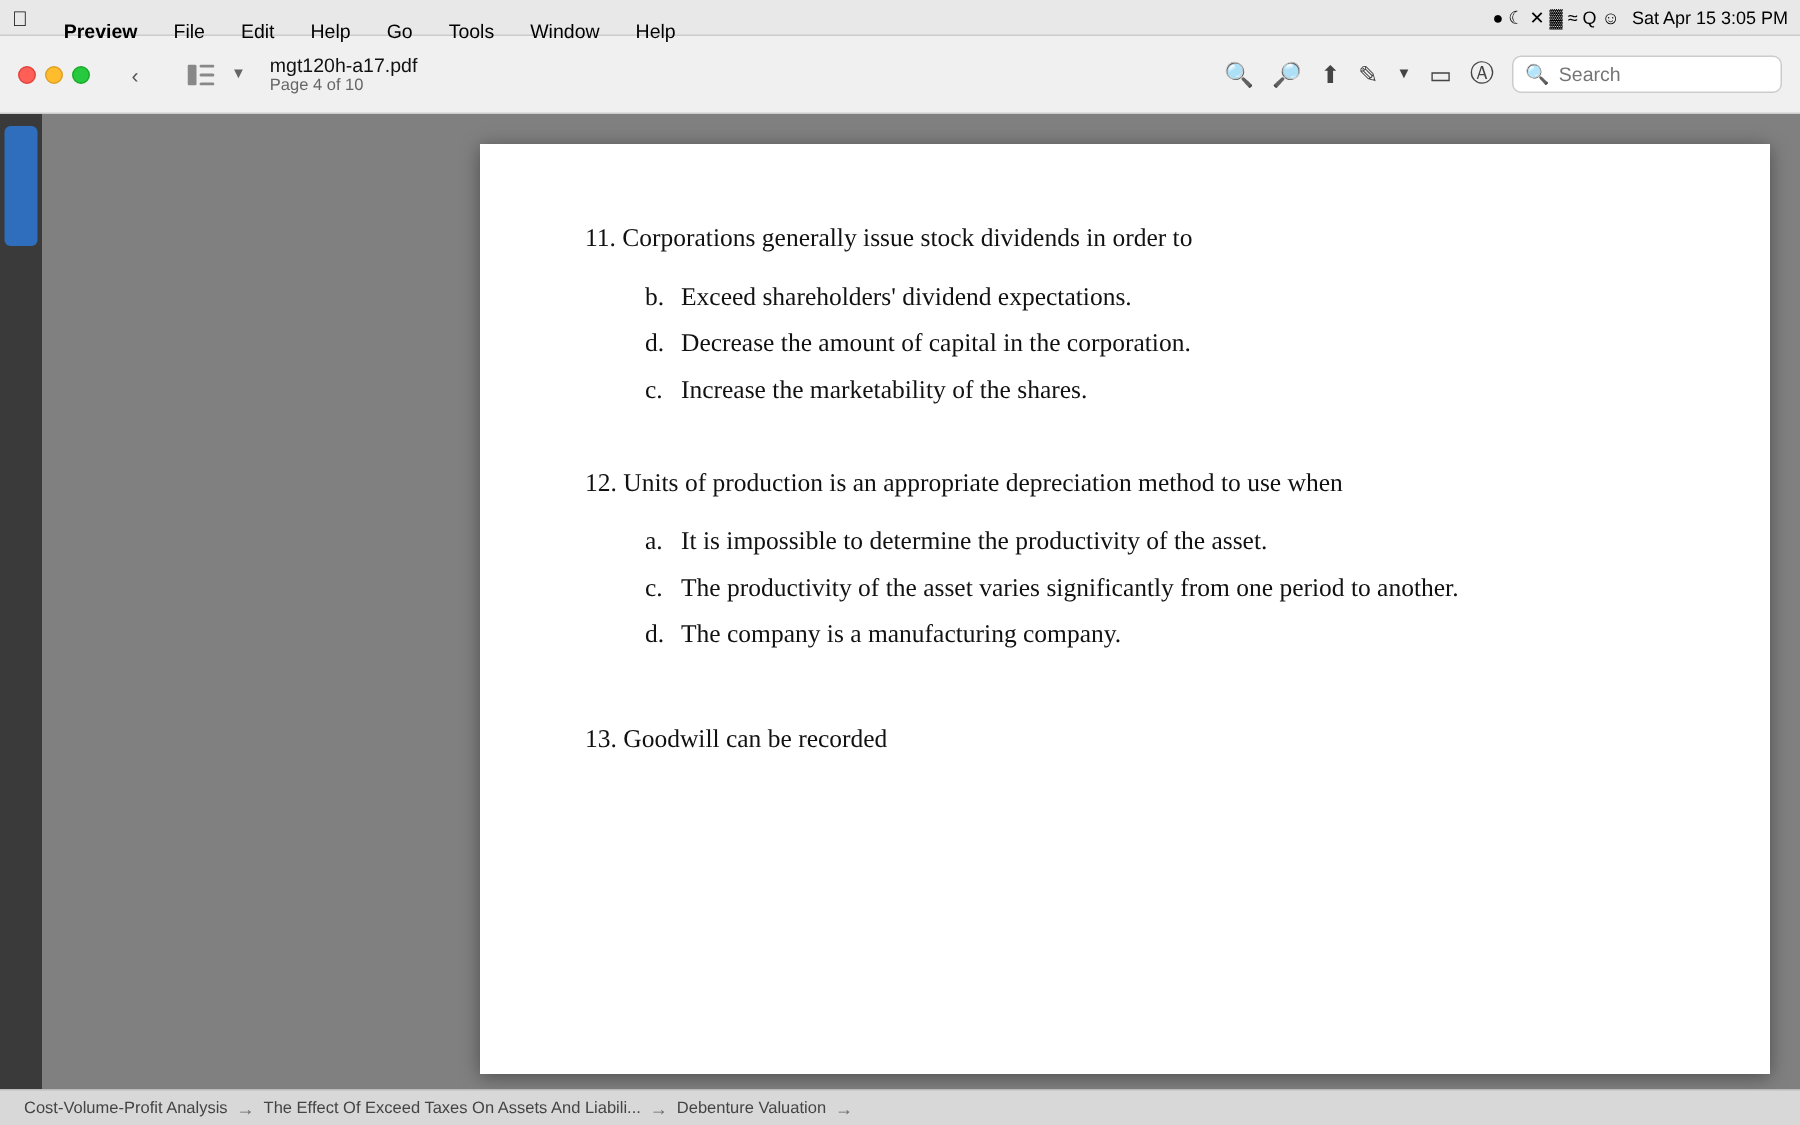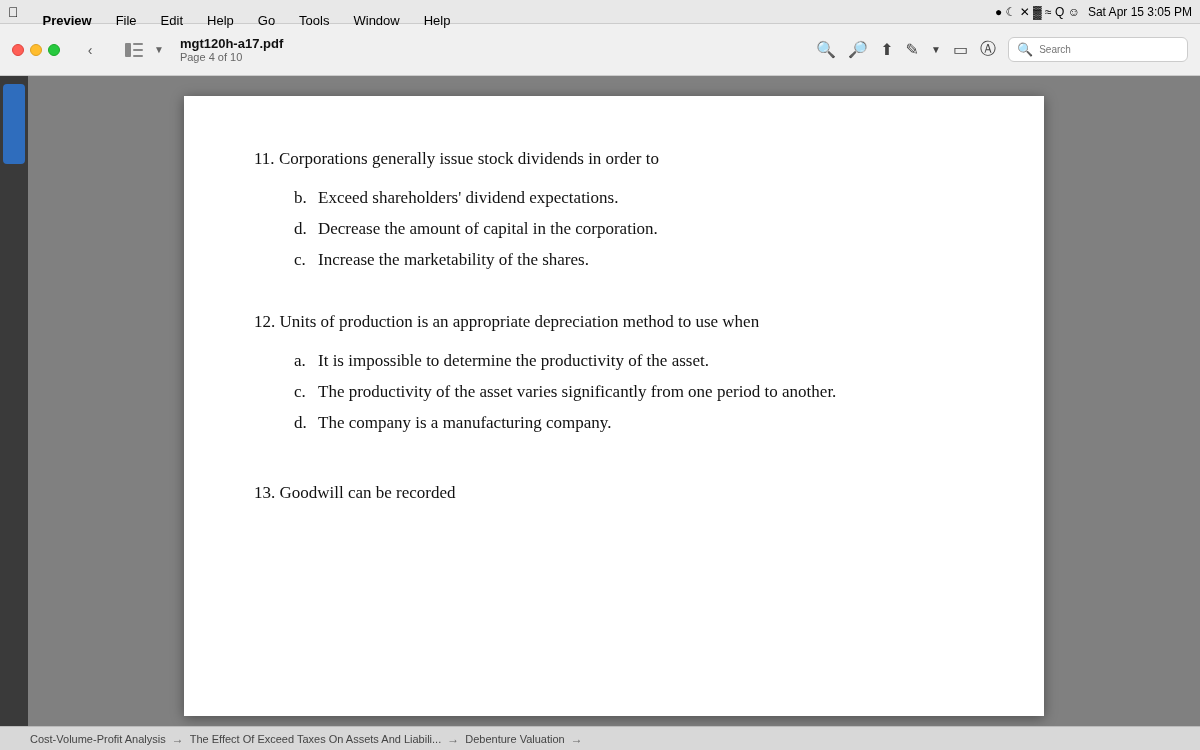--- a/index.html
+++ b/index.html
@@ -84,21 +84,21 @@
       font-size: 14px;
       color: #555;
     }
     .file-info {
       display: flex;
       flex-direction: column;
       margin-left: 8px;
     }
     .file-name {
       font-size: 13px;
-      font-weight: 700;
+      font-weight: 400;
       color: #111;
     }
     .file-page {
       font-size: 11px;
       color: #666;
     }
     .toolbar-spacer { flex: 1; }
     .toolbar-icons {
       display: flex;
       align-items: center;
@@ -115,21 +115,21 @@
       background: #fff;
       border: 1px solid #ccc;
       border-radius: 6px;
       padding: 4px 8px;
       gap: 6px;
       width: 180px;
     }
     .search-box input {
       border: none;
       outline: none;
-      font-size: 10px;
+      font-size: 13px;
       background: transparent;
       width: 140px;
       color: #333;
     }
     .search-icon-small { color: #888; font-size: 13px; }
 
     
     .content-area {
       display: flex;
       height: calc(750px - 24px - 52px - 24px);
@@ -154,21 +154,21 @@
       cursor: pointer;
     }
     .sidebar-tab.active {
       background: #2f6dbd;
     }
 
     
     .pdf-container {
       flex: 1;
       display: flex;
-      justify-content: center;
+      justify-content: flex-end;
       align-items: flex-start;
       padding: 20px;
       overflow-y: auto;
       background: #808080;
     }
     .pdf-page {
       background: #fff;
       width: 860px;
       min-height: 620px;
       box-shadow: 0 2px 12px rgba(0,0,0,0.4);
@@ -202,21 +202,21 @@
       width: 24px;
     }
 
     
     .breadcrumb-bar {
       width: 100%;
       height: 24px;
       background: #d8d8d8;
       display: flex;
       align-items: center;
-      padding: 0 24px;
+      padding: 0 10px;
       gap: 0;
       font-size: 11px;
       color: #444;
       border-top: 1px solid #bbb;
       overflow: hidden;
     }
     .breadcrumb-item {
       display: flex;
       align-items: center;
       gap: 4px;

